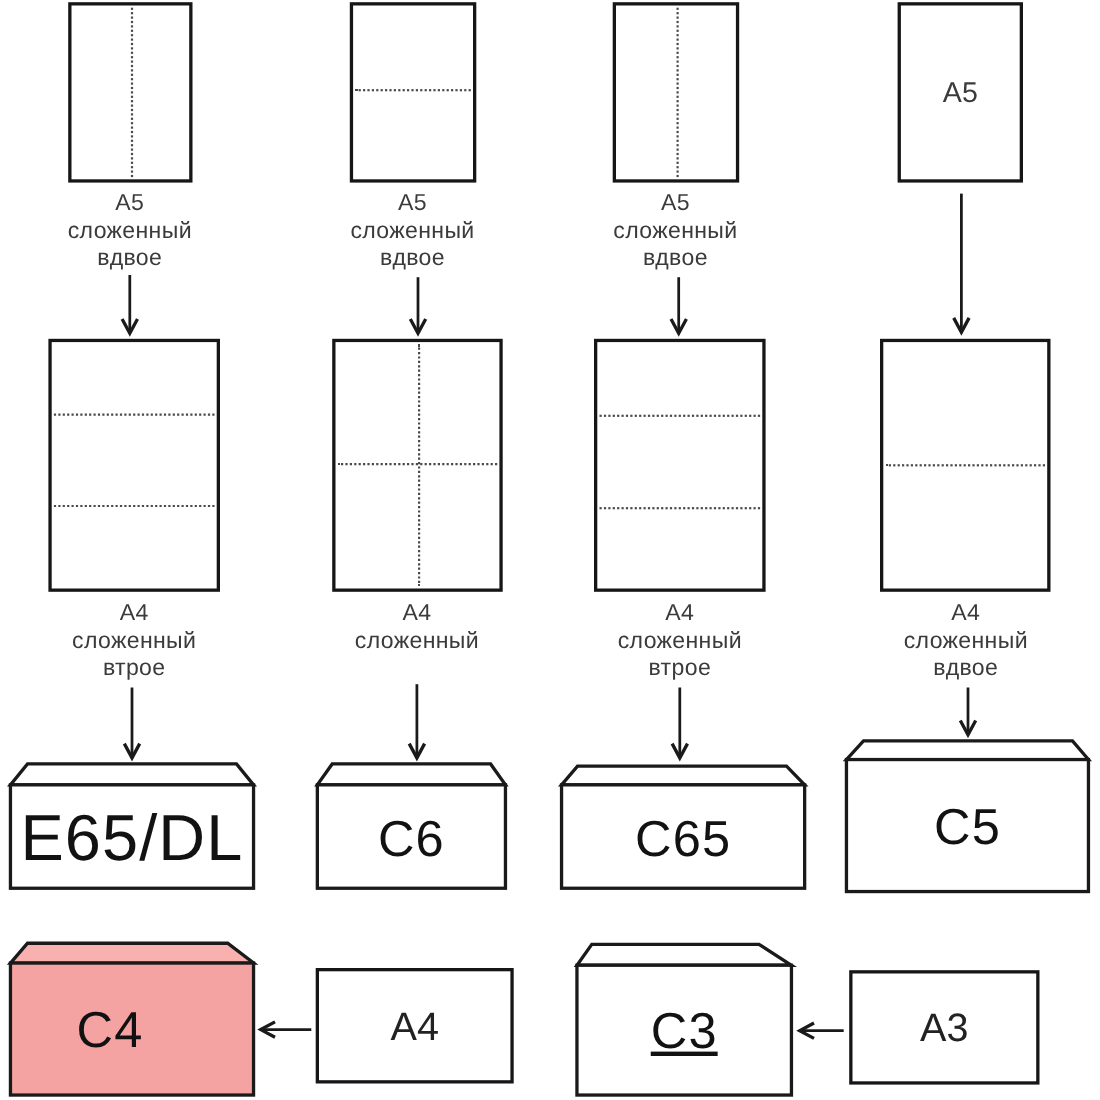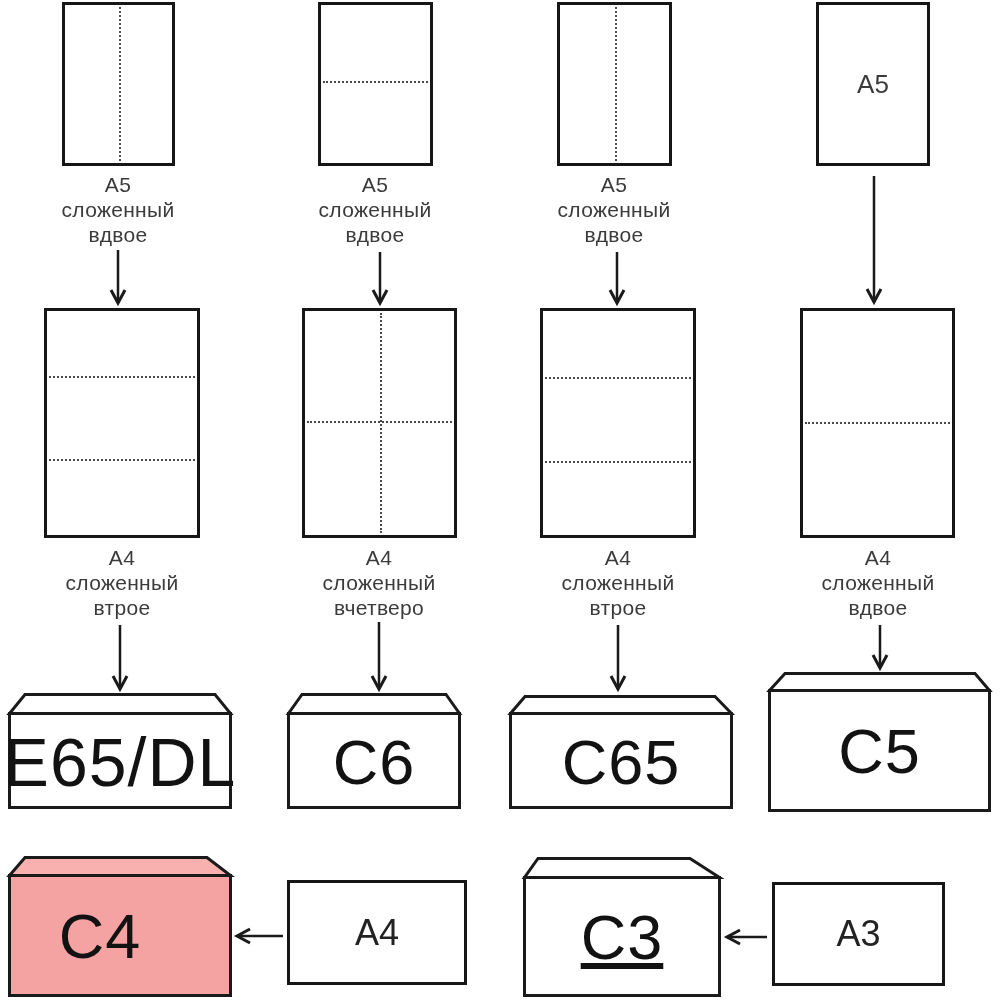--- a/index.html
+++ b/index.html
@@ -53,21 +53,21 @@
     color: #222222;
   }
   .envelope { position: absolute; }
   .envelope > svg { position: absolute; left: 0; top: 0; overflow: visible; }
   .env-label {
     position: absolute;
     left: 0; right: 0;
     display: flex;
     align-items: center;
     justify-content: center;
-    font-size: 63px;
+    font-size: 46px;
     color: #121212;
     letter-spacing: 1px;
   }
   .arrow { position: absolute; overflow: visible; }
 </style>
 </head>
 <body>
 
 <div id="stage">
 
@@ -140,21 +140,20 @@
   </div>
 
   <div class="caption" style="left:37px; top:545px; width:170px;">
     <span>А4</span>
     <span>сложенный</span>
     <span>втрое</span>
   </div>
   <div class="caption" style="left:294px; top:545px; width:170px;">
     <span>А4</span>
     <span>сложенный</span>
-    <span>вчетверо</span>
   </div>
   <div class="caption" style="left:533px; top:545px; width:170px;">
     <span>А4</span>
     <span>сложенный</span>
     <span>втрое</span>
   </div>
   <div class="caption" style="left:793px; top:545px; width:170px;">
     <span>А4</span>
     <span>сложенный</span>
     <span>вдвое</span>
@@ -175,21 +174,21 @@
   <svg class="arrow" style="left:872px; top:625px;" width="16" height="43">
     <line x1="8" y1="0" x2="8" y2="41" stroke="#1a1a1a" stroke-width="2.5"></line>
     <polyline points="1,30 8,43 15,30" fill="none" stroke="#1a1a1a" stroke-width="3"></polyline>
   </svg>
 
   <div class="envelope" style="left:8px; top:693px; width:224px; height:117px;">
     <svg width="224" height="117">
       <polygon points="17,1.5 207,1.5 222.5,20.5 1.5,20.5" fill="#ffffff" stroke="#1a1a1a" stroke-width="3"></polygon>
       <rect x="1.5" y="20.5" width="221" height="94" fill="#ffffff" stroke="#1a1a1a" stroke-width="3"></rect>
     </svg>
-    <div class="env-label" style="top:20px; height:97px; font-size:68px;">E65/DL</div>
+    <div class="env-label" style="top:20px; height:97px; font-size:59px;">E65/DL</div>
   </div>
 
   <div class="envelope" style="left:287px; top:693px; width:174px; height:117px;">
     <svg width="174" height="117">
       <polygon points="15,1.5 159,1.5 172.5,20.5 1.5,20.5" fill="#ffffff" stroke="#1a1a1a" stroke-width="3"></polygon>
       <rect x="1.5" y="20.5" width="171" height="94" fill="#ffffff" stroke="#1a1a1a" stroke-width="3"></rect>
     </svg>
     <div class="env-label" style="top:20px; height:97px;">C6</div>
   </div>
 

